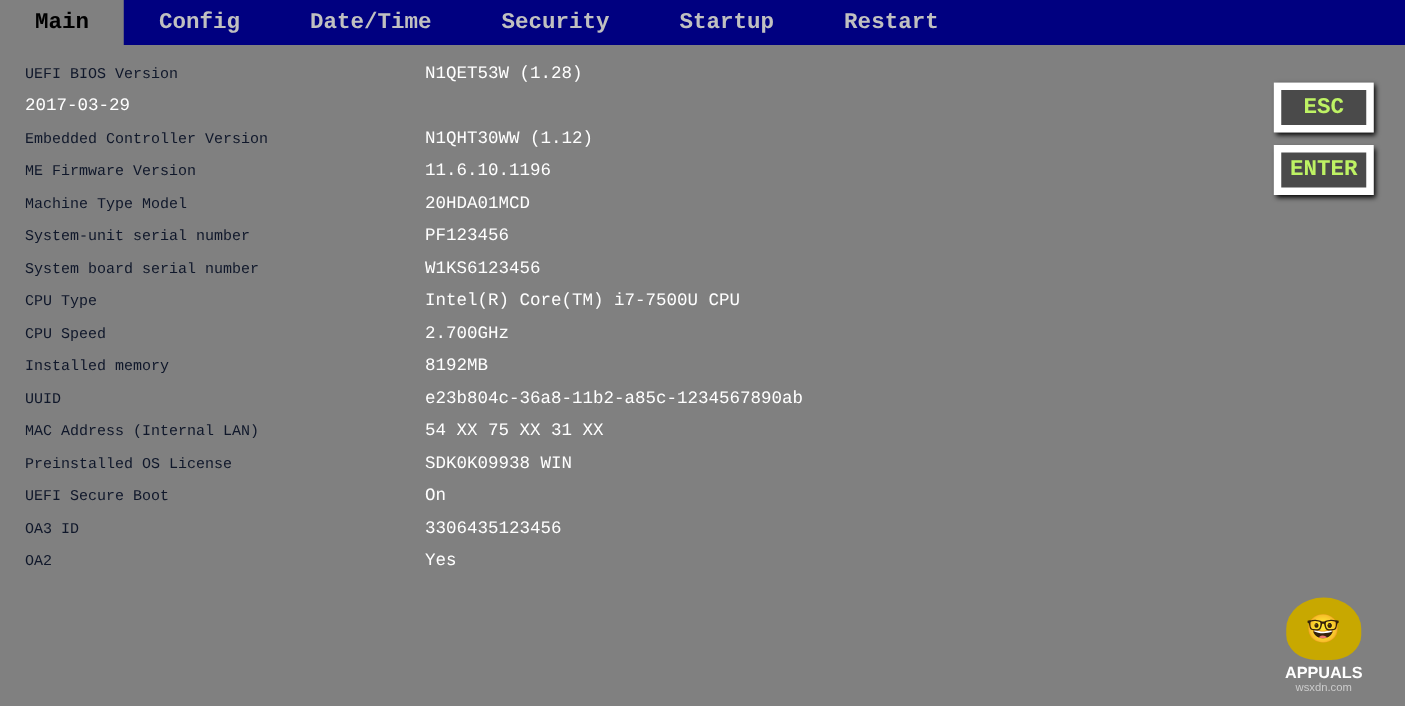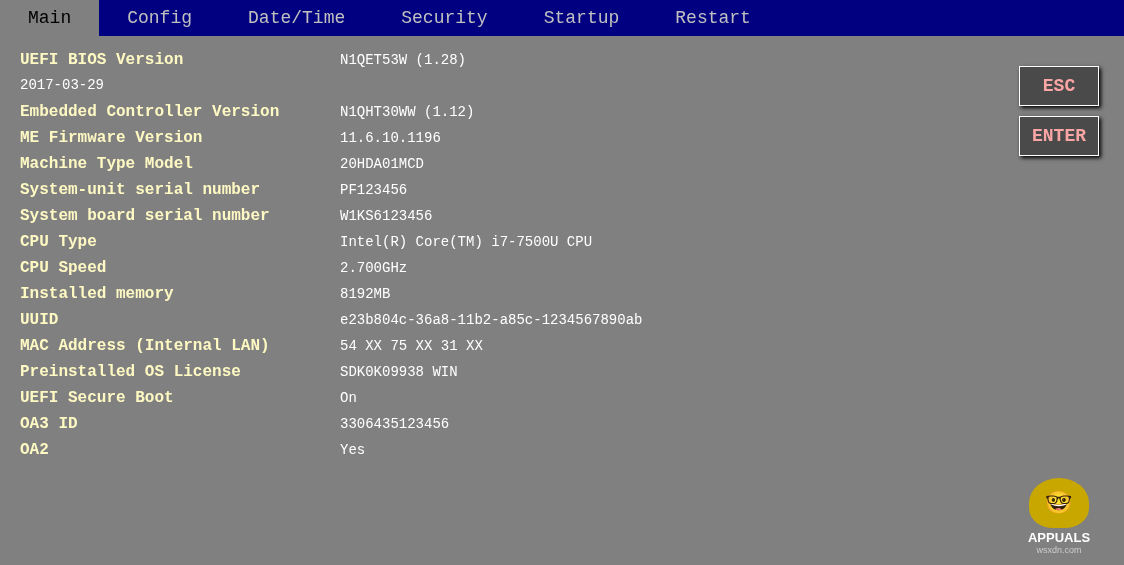--- a/index.html
+++ b/index.html
@@ -24,21 +24,21 @@
       align-items: stretch;
     }
 
     .nav-item {
       display: flex;
       align-items: center;
       justify-content: center;
       padding: 0 28px;
       color: #c0c0c0;
       font-size: 18px;
-      font-weight: normal;
+      font-weight: bold;
       cursor: pointer;
       text-decoration: none;
     }
 
     .nav-item.active {
       background-color: #808080;
       color: #000000;
     }
 
     
@@ -60,23 +60,23 @@
     }
 
     .info-row {
       display: flex;
       flex-direction: row;
       align-items: baseline;
       min-height: 22px;
     }
 
     .info-label {
-      color: #fef9c3;
-      font-size: 16px;
-      font-weight: bold;
+      color: #0f172a;
+      font-size: 12px;
+      font-weight: normal;
       width: 320px;
       min-width: 320px;
     }
 
     .info-value {
       color: #ffffff;
       font-size: 14px;
       font-weight: normal;
     }
 
@@ -86,22 +86,22 @@
       flex-direction: column;
       align-items: center;
       gap: 10px;
       padding-top: 20px;
       margin-left: 10px;
       width: 90px;
     }
 
     .bios-button {
       background-color: #4a4a4a;
-      color: #fca5a5;
-      border: 1px solid #ffffff;
+      color: #bef264;
+      border: 6px solid #ffffff;
       font-size: 18px;
       font-weight: bold;
       font-family: 'Courier New', Courier, monospace;
       width: 80px;
       height: 40px;
       display: flex;
       align-items: center;
       justify-content: center;
       cursor: pointer;
       box-shadow: 2px 2px 4px #000000;

